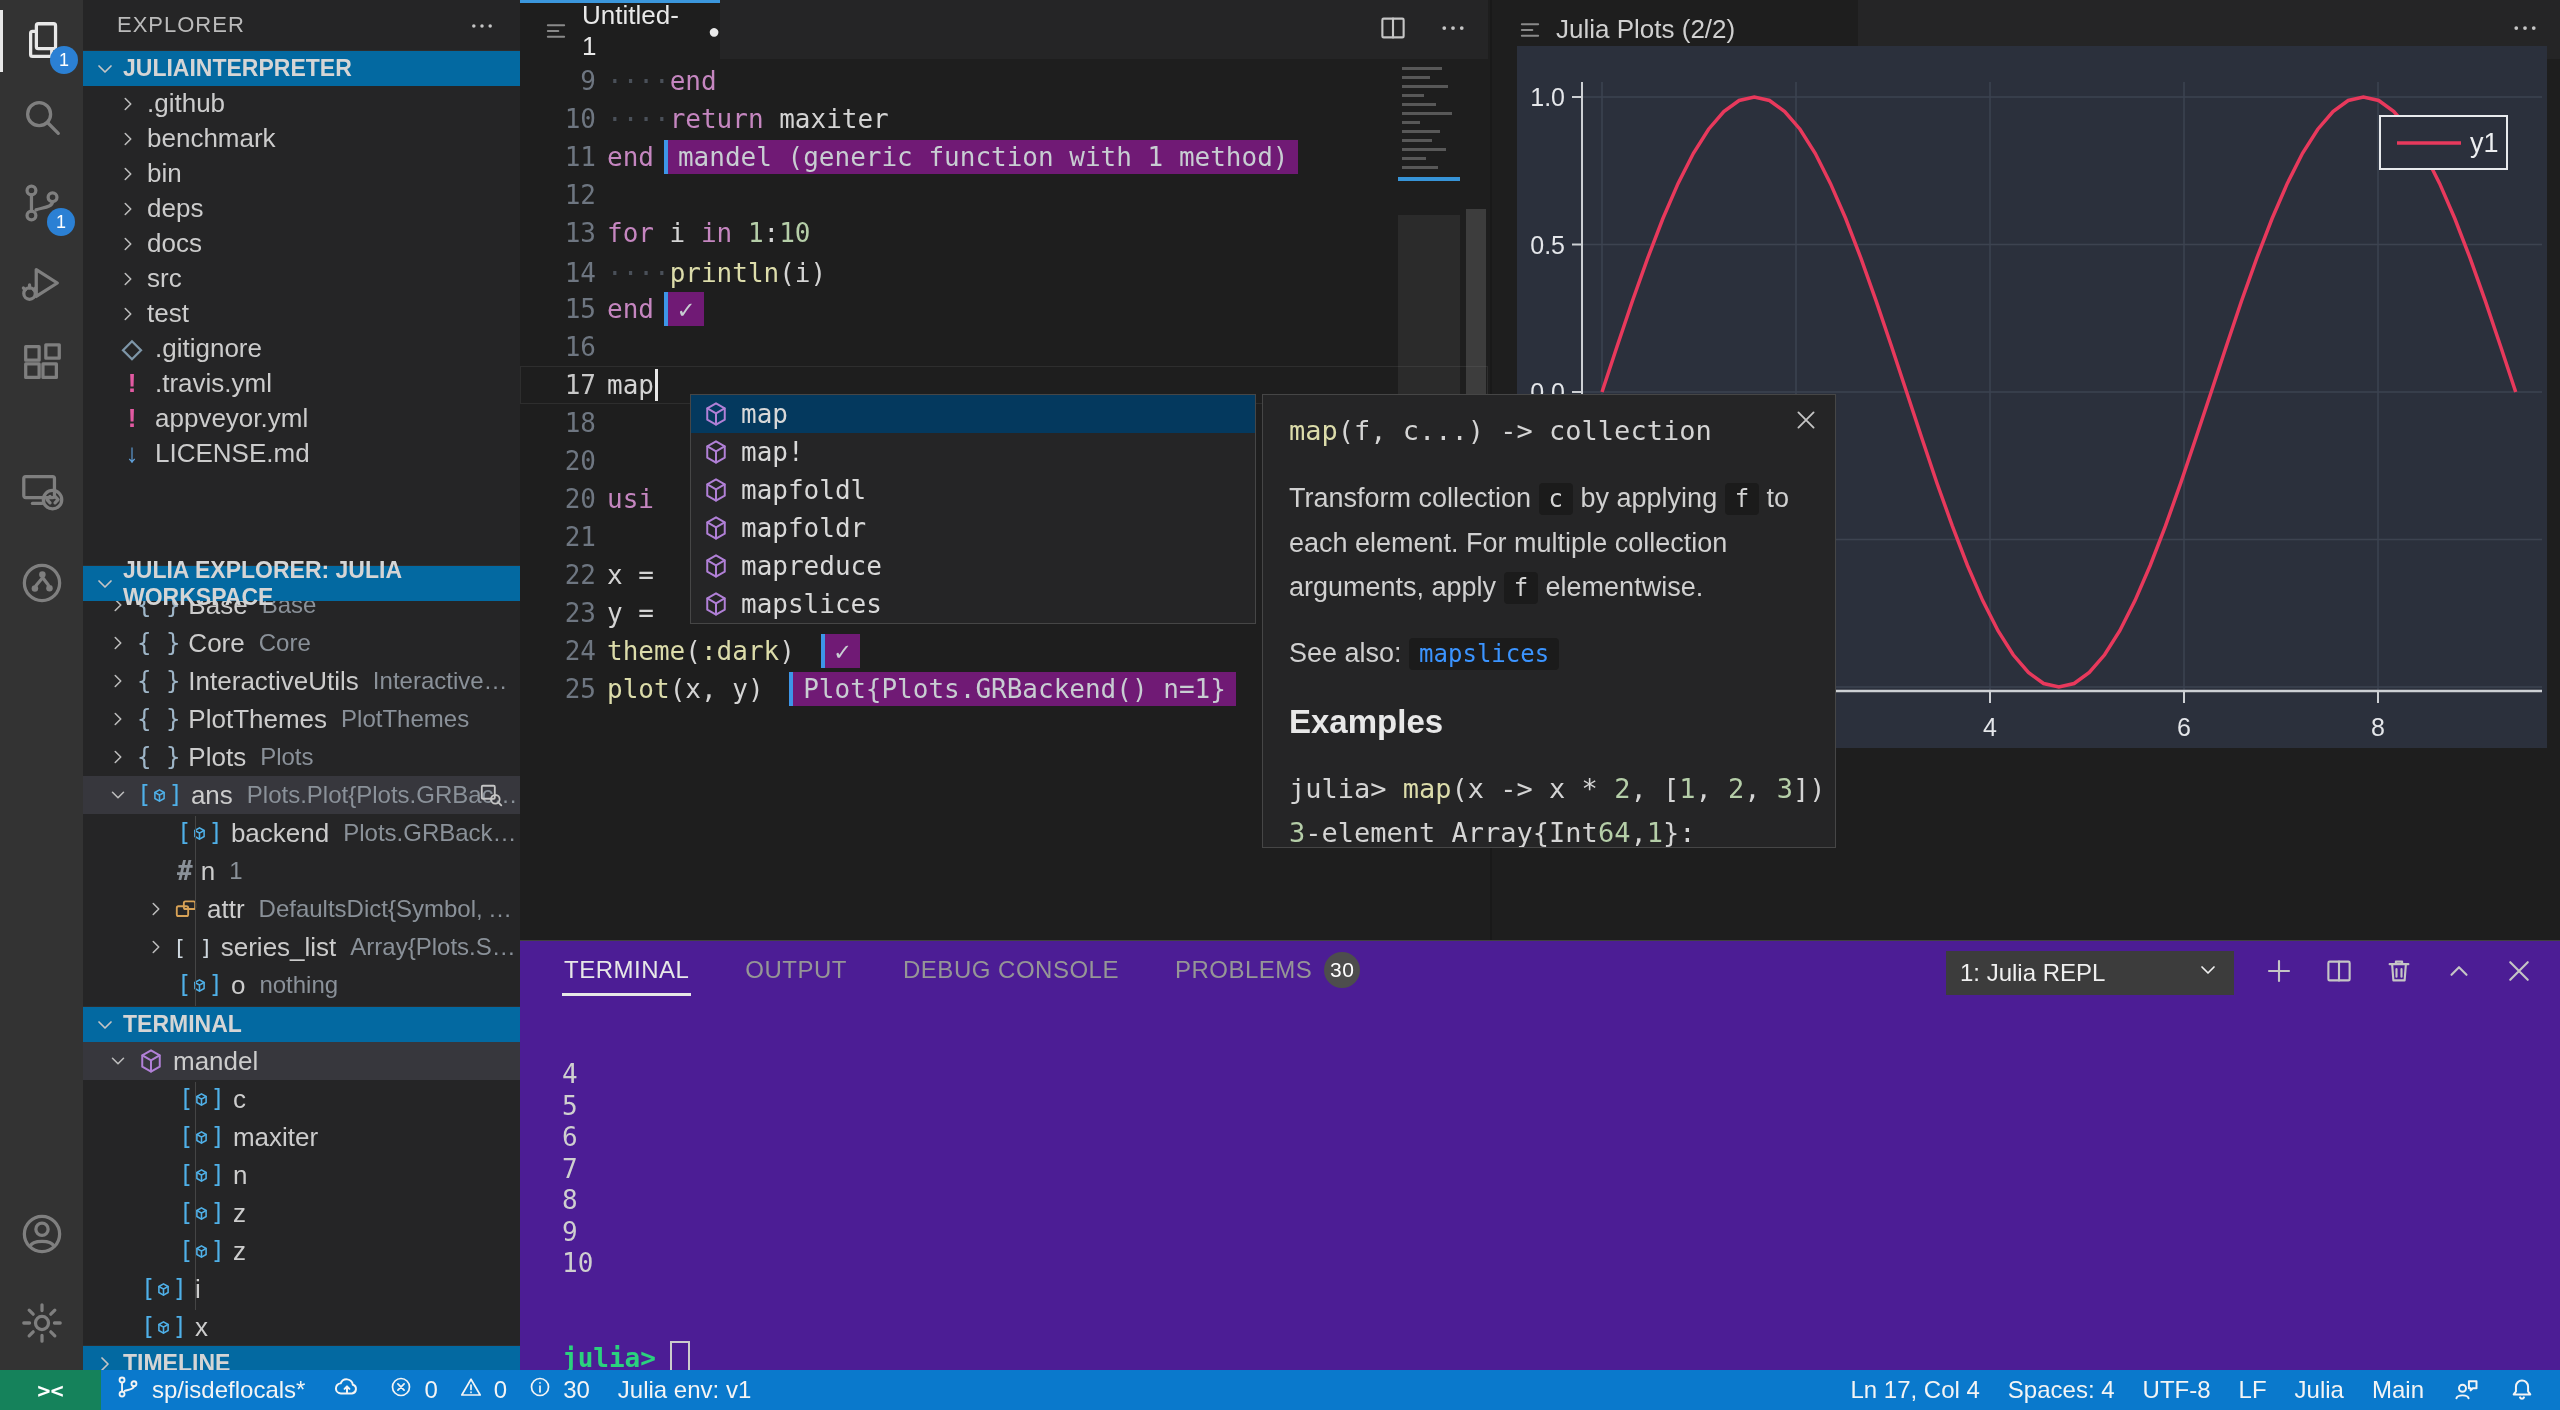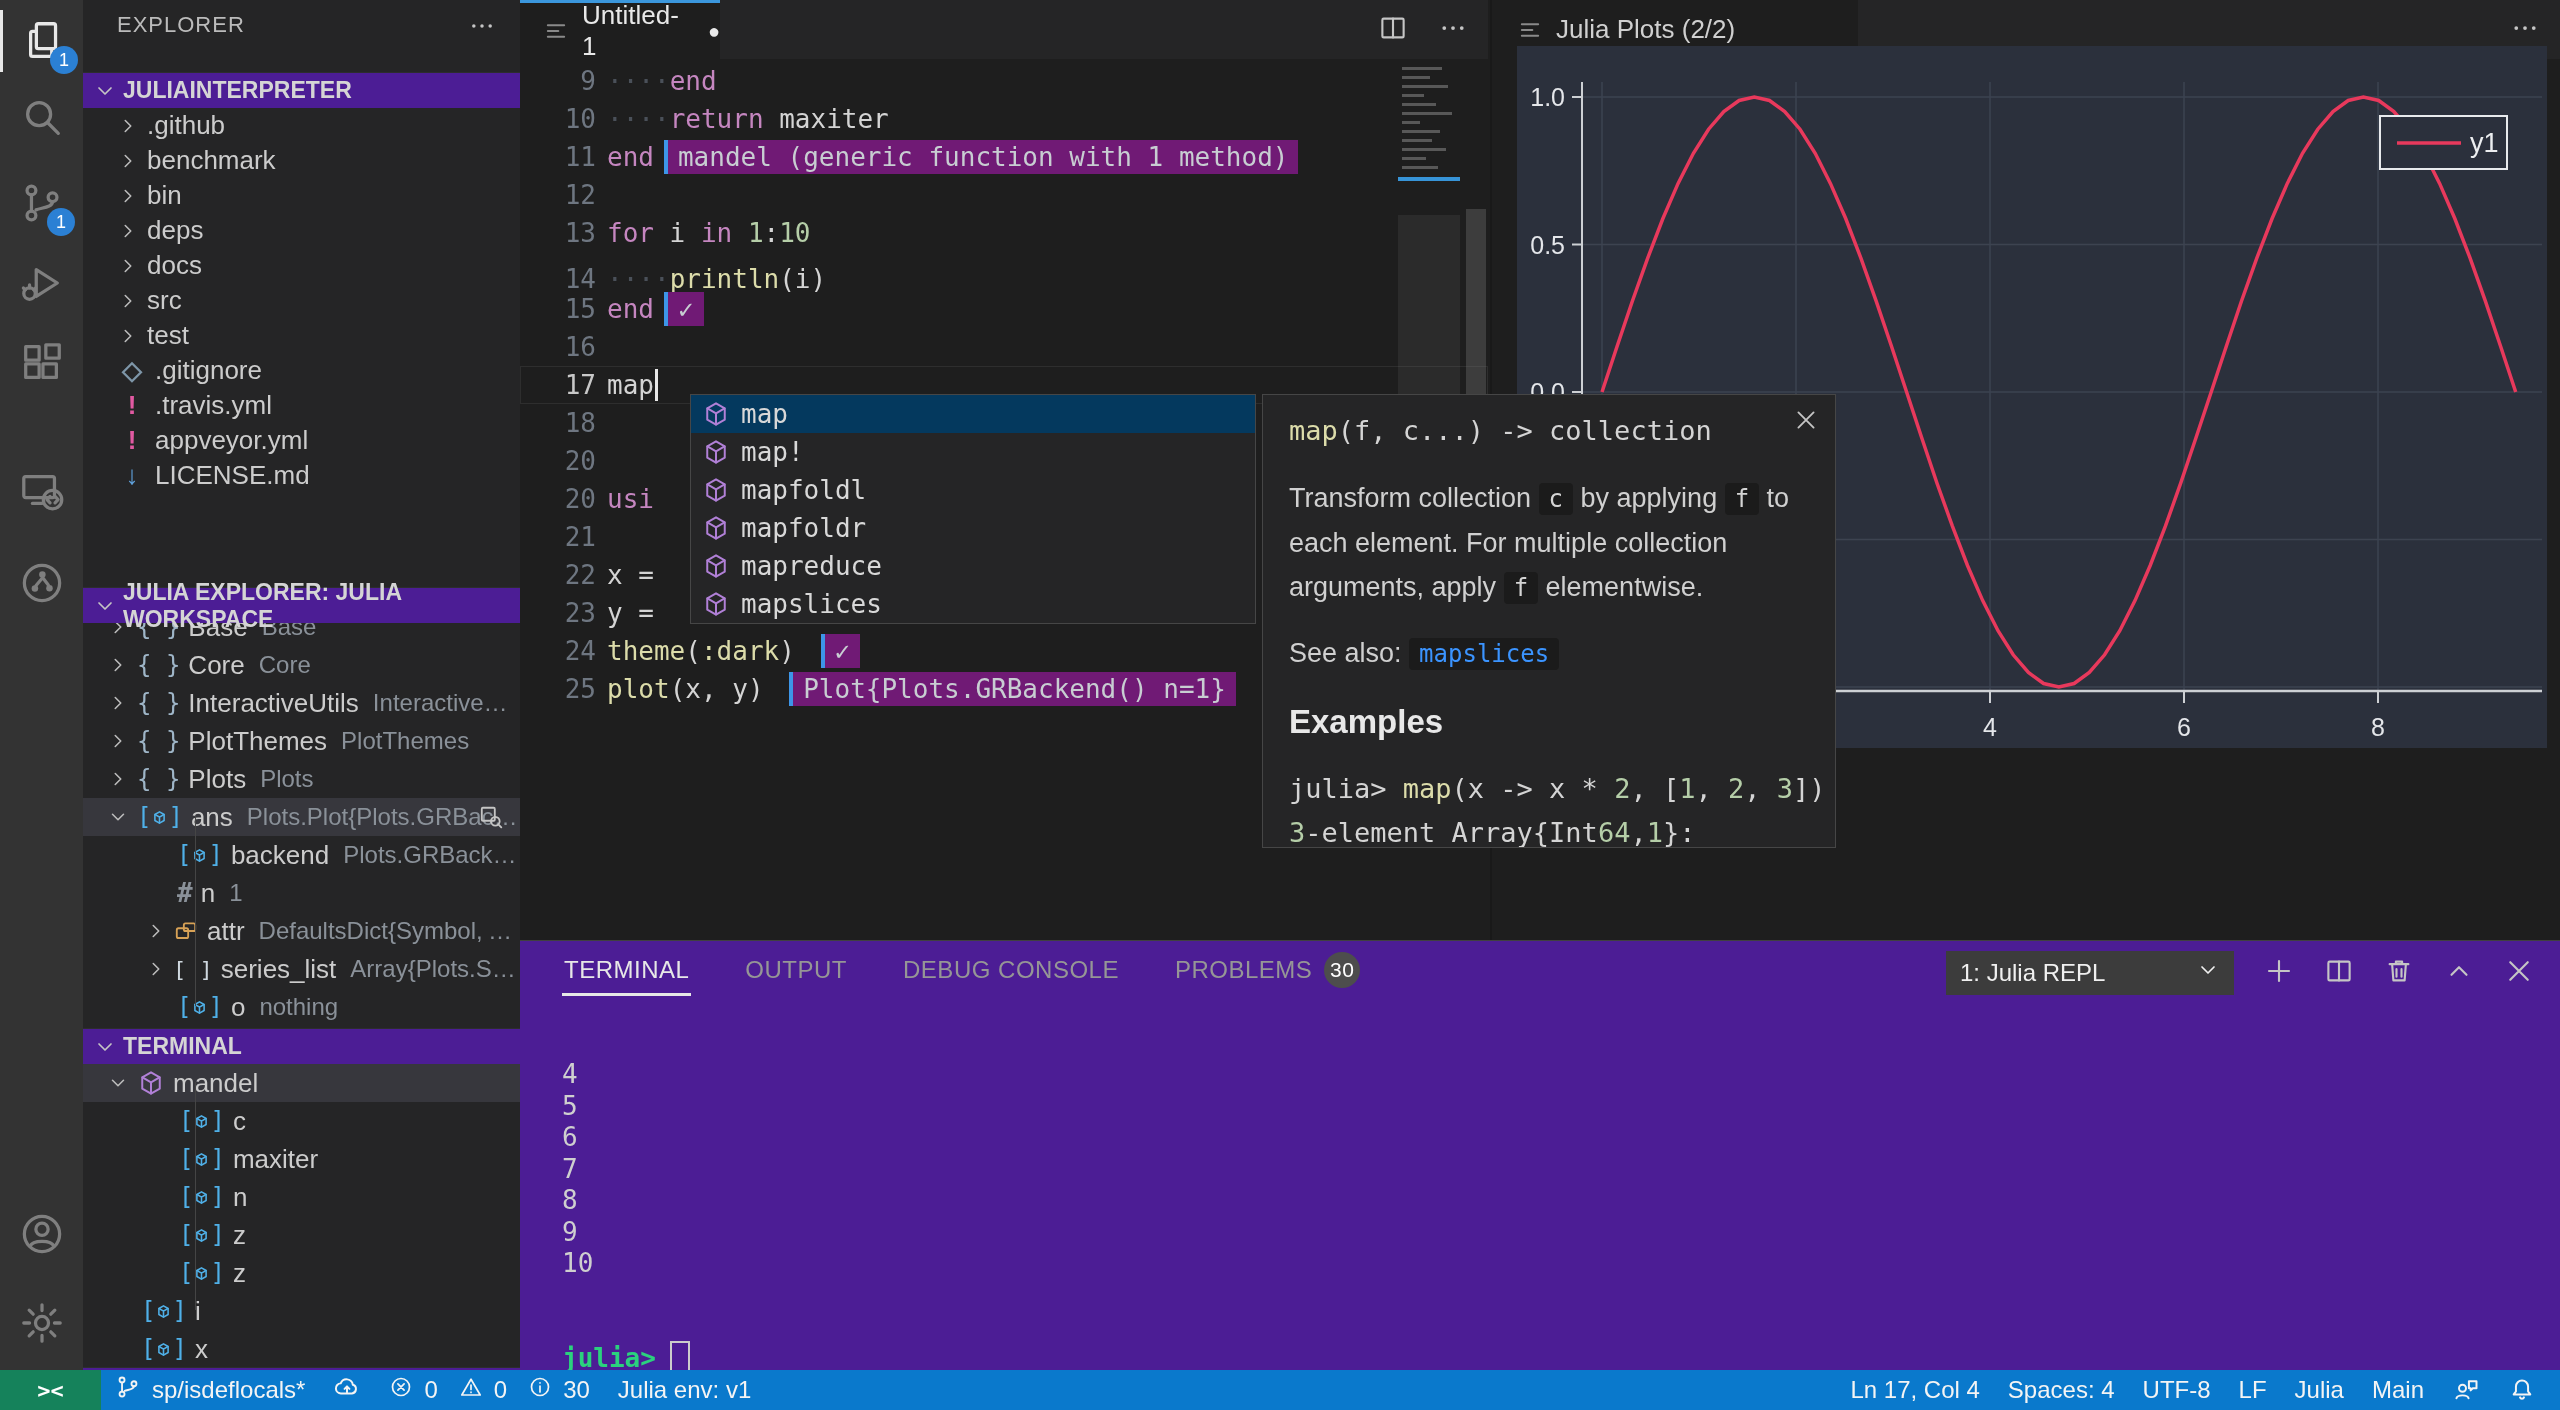--- a/index.html
+++ b/index.html
@@ -13,21 +13,21 @@
   .ab-item.active{color:#e8e8e8;border-left:3px solid #e8e8e8;}
   .ab-badge{position:absolute;right:8px;bottom:-2px;width:28px;height:28px;border-radius:50%;background:#2b80d4;color:#fff;
             font-size:18px;display:flex;align-items:center;justify-content:center;font-family:"Liberation Sans",sans-serif;}
 
   
   #sidebar{position:absolute;left:83px;top:0;width:437px;height:1370px;background:#252526;overflow:hidden;}
   .sb-title{position:absolute;left:0;top:0;width:100%;height:50px;display:flex;align-items:center;padding-left:34px;box-sizing:border-box;
             font-size:22px;letter-spacing:1px;color:#bbbbbb;}
   .sb-title .dots{position:absolute;right:24px;top:12px;color:#c5c5c5;}
   .sec-head{display:flex;align-items:center;height:36px;font-size:23px;font-weight:bold;color:#d5d5d5;padding-left:8px;box-sizing:border-box;
-            background:#4c1d95;border-top:1px solid #2d2d2e;cursor:pointer;position:relative;z-index:3;margin-top:22px;}
+            background:#0369a1;border-top:1px solid #2d2d2e;cursor:pointer;position:relative;z-index:3;}
   .sec-head .chev{margin:0 6px 0 2px;color:#c5c5c5;display:flex;}
   .trow{position:relative;display:flex;align-items:center;height:35px;font-size:26px;color:#cccccc;white-space:nowrap;cursor:pointer;}
   .trow.h38{height:38px;}
   .trow.selected{background:#37373d;}
   .trow .chev{display:flex;color:#bdbdbd;}
   .trow .lbl{margin-left:8px;}
   .trow .typ{margin-left:14px;color:#8a9199;font-size:24px;overflow:hidden;text-overflow:ellipsis;}
   .trow .braces{color:#9fb6c8;font-family:"DejaVu Sans Mono",monospace;font-size:24px;}
   .trow .hash{color:#8a9199;font-family:"DejaVu Sans Mono",monospace;font-size:26px;font-weight:bold;}
   .trow .arr{color:#cfd8df;font-family:"DejaVu Sans Mono",monospace;font-size:22px;}
@@ -569,21 +569,21 @@
           <span class="ctext"><span class="tok-kw">end</span><span class="inlay">mandel (generic function with 1 method)</span></span>
         </div>
         <div class="codeline" style="top: 114px;">
           <span class="lnum">12</span>
           <span class="ctext"></span>
         </div>
         <div class="codeline" style="top: 152px;">
           <span class="lnum">13</span>
           <span class="ctext"><span class="tok-kw">for</span><span class="tok-pl"> i </span><span class="tok-kw">in</span><span class="tok-pl"> </span><span class="tok-num">1</span><span class="tok-pl">:</span><span class="tok-num">10</span></span>
         </div>
-        <div class="codeline" style="top: 198px;">
+        <div class="codeline" style="top: 192px;">
           <span class="lnum">14</span>
           <span class="ctext"><span class="tok-ind">····</span><span class="tok-fn">println</span><span class="tok-pl">(i)</span></span>
         </div>
         <div class="codeline" style="top: 228px;">
           <span class="lnum">15</span>
           <span class="ctext"><span class="tok-kw">end</span><span class="inlay">✓</span></span>
         </div>
         <div class="codeline" style="top: 266px;">
           <span class="lnum">16</span>
           <span class="ctext"></span>

